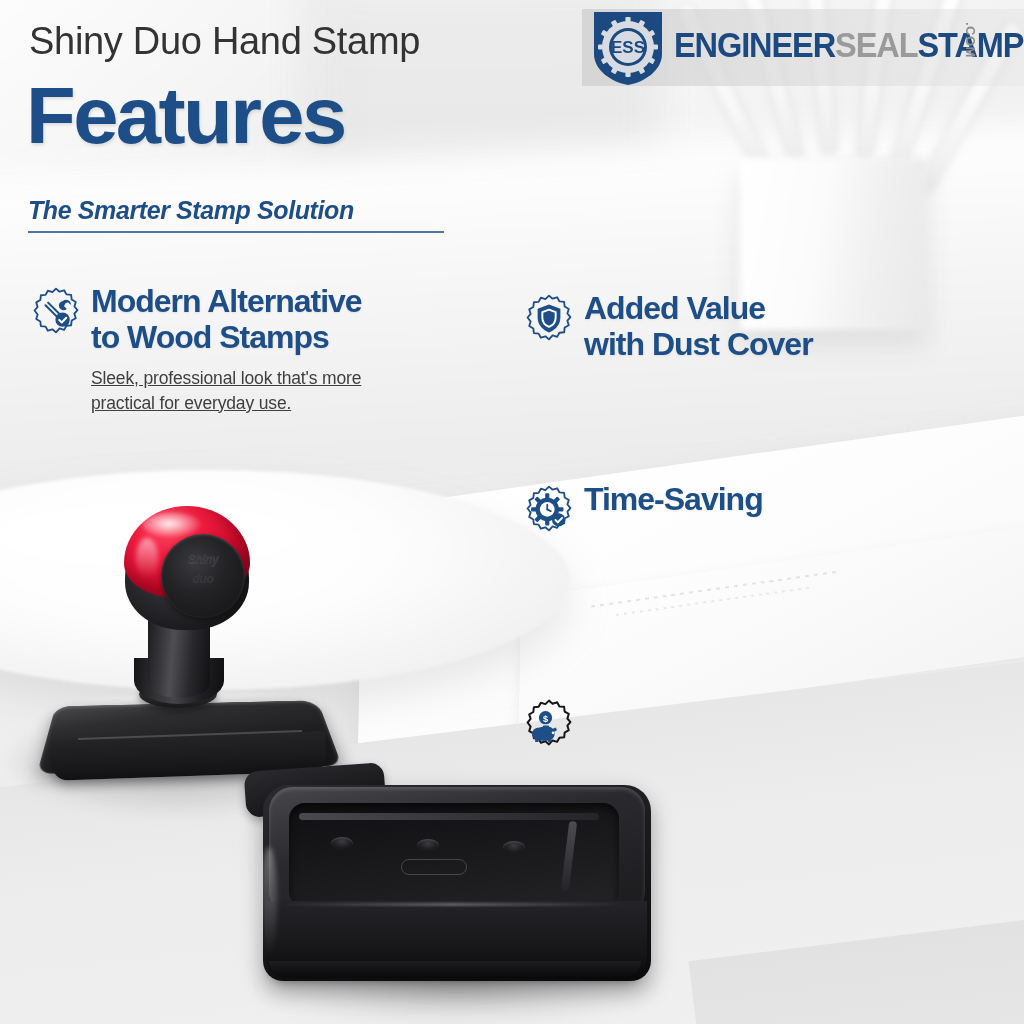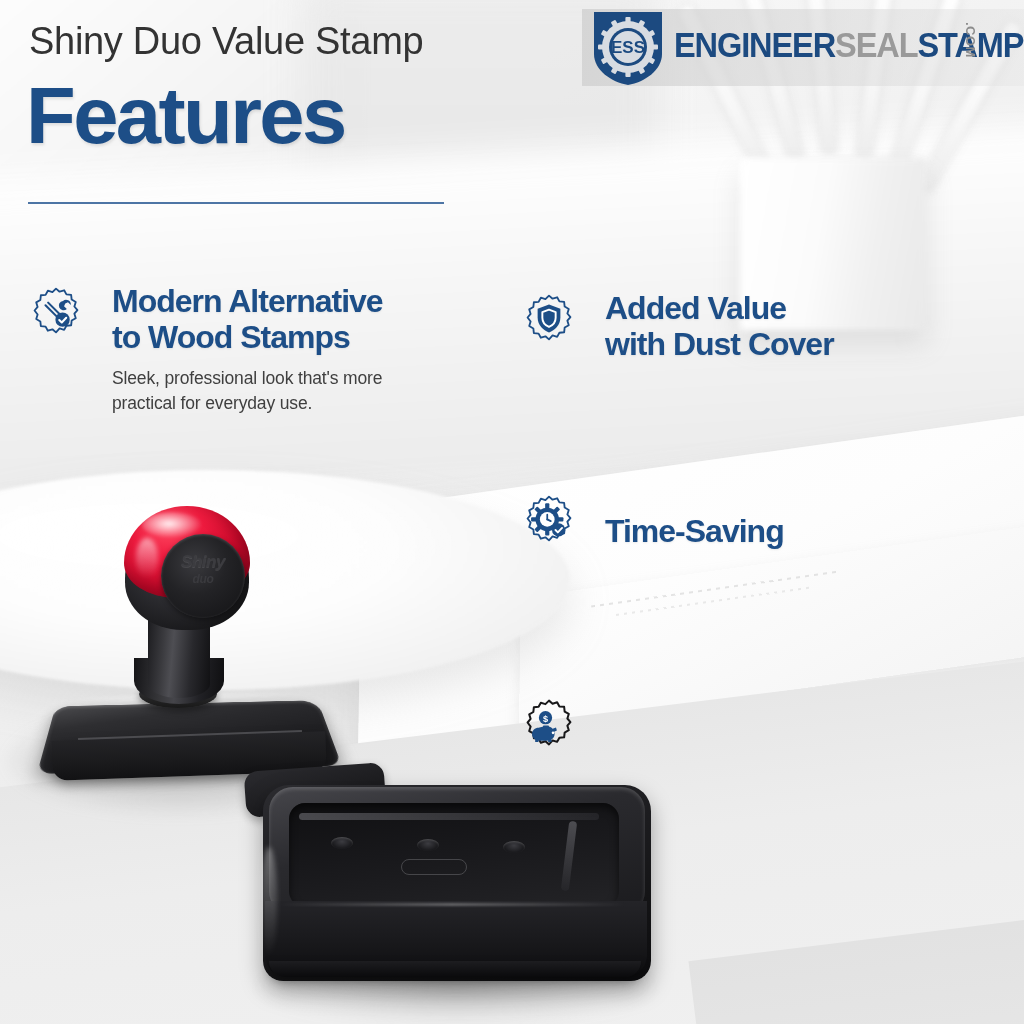--- a/index.html
+++ b/index.html
@@ -178,40 +178,41 @@
     color:#1d4e87; letter-spacing:-.4px; white-space:nowrap;
     font-family:"Liberation Sans", sans-serif;
   }
   .subtitle-rule {
     margin-top:6px; width:416px; height:2px; background:#2e5d95; opacity:.85;
   }
 
   
   .feature { position:absolute; display:flex; align-items:flex-start; }
   .feat-icon { flex:0 0 auto; width:56px; height:56px; margin-top:2px; }
-  .feat-body { margin-left:28px; }
+  .feat-body { margin-left:7px; }
 
   .feat-title {
     font-size:32px; font-weight:bold; color:#1d4e87;
     line-height:1.12; letter-spacing:-1px;
     font-family:"Liberation Sans", sans-serif;
     text-shadow:0 1px 2px rgba(130,130,130,.16);
     white-space:pre-line;
   }
   .feat-desc {
     margin-top:10px;
     font-size:17.5px; font-weight:400; color:#3f3f3f;
     line-height:1.42; letter-spacing:-.15px;
     font-family:"Liberation Sans", sans-serif;
     white-space:pre-line;
+    text-decoration:underline;
   }
 
   #feature-0 { left:28px;  top:284px; width:480px; }
   #feature-1 { left:521px; top:291px; width:470px; }
-  #feature-2 { left:521px; top:492px; width:470px;align-items:flex-end; }
+  #feature-2 { left:521px; top:482px; width:470px; }
   #feature-3 { left:521px; top:696px; width:470px; }
   #feature-3 .feat-title { line-height:1; }
 
   
   .stamp { position:absolute; left:30px; top:490px; width:330px; height:330px; }
 
   .stamp-shadow {
     position:absolute; left:-22px; top:218px; width:340px; height:106px;
     background:radial-gradient(ellipse at 50% 50%,rgba(120,120,120,.42) 0%,rgba(140,140,140,.16) 55%,rgba(255,255,255,0) 78%);
     border-radius:50%; filter:blur(7px);
@@ -279,21 +280,21 @@
   }
   .badge-oval {
     position:absolute; left:131px; top:44px; width:84px; height:84px;
     background:radial-gradient(circle at 40% 34%,#3a3a3e 0%,#232326 42%,#121214 100%);
     border-radius:50%;
     box-shadow:inset 0 1px 3px rgba(255,255,255,.18), 0 2px 5px rgba(0,0,0,.4);
   }
   .badge-text1 {
     position:absolute; left:143px; top:62px; width:60px;
     text-align:center; font-style:italic; font-weight:bold;
-    font-size:17px; color:#3c3c40; letter-spacing:-.5px;
+    font-size:12px; color:#3c3c40; letter-spacing:-.5px;
     text-shadow:0 1px 0 rgba(255,255,255,.10);
   }
   .badge-text2 {
     position:absolute; left:143px; top:82px; width:60px;
     text-align:center; font-style:italic; font-weight:bold;
     font-size:12px; color:#3a3a3e; letter-spacing:-.3px;
   }
 
   
   .cover { position:absolute; left:255px; top:775px; width:420px; height:240px; }
@@ -398,21 +399,21 @@
   <div class="bg-layer paper-scribble2"></div>
 
   <div class="bg-layer desk-diag"></div>
   <div class="bg-layer desk-diag2"></div>
 
   <div class="bg-layer table-ellipse"></div>
   <div class="bg-layer table-ellipse-hi"></div>
 
   <div class="header">
 
-    <div class="product-title">Shiny Duo Value Stamp</div>
+    <div class="product-title">Shiny Duo Hand Stamp</div>
 
     <div class="logo-wrap">
       <div class="logo-bg"></div>
 
       <svg class="logo-emblem" viewBox="0 0 74 76">
         <path d="M3 2 H71 V44 C71 60 54 72 37 75 C20 72 3 60 3 44 Z" fill="#1c4a80"></path>
         <g transform="translate(37,37)">
           <g fill="#d8dce2">
             <circle r="26"></circle>
             <g>
@@ -437,20 +438,21 @@
       </svg>
 
       <div class="logo-word"><span class="w-engineer">ENGINEER</span><span class="w-seal">SEAL</span><span class="w-stamps">STAMPS</span></div>
     </div>
 
     <div class="logo-dotcom">.COM</div>
 
     <div class="features-title">Features</div>
 
     <div class="subtitle-wrap">
+      <div class="subtitle">The Smarter Stamp Solution</div>
       <div class="subtitle-rule"></div>
     </div>
   </div>
 
   <div class="feature" id="feature-0">
     <svg class="feat-icon" viewBox="0 0 64 64">
       <path d="M32 3 l4.1 3.5 5.2-1.6 2.6 4.7 5.4.5.6 5.4 4.7 2.7-1.6 5.2 3.5 4.1-3.5 4.1 1.6 5.2-4.7 2.7-.6 5.4-5.4.5-2.6 4.7-5.2-1.6L32 53l-4.1-3.5-5.2 1.6-2.6-4.7-5.4-.5-.6-5.4-4.7-2.7 1.6-5.2L7.5 28l3.5-4.1-1.6-5.2 4.7-2.7.6-5.4 5.4-.5 2.6-4.7 5.2 1.6z" fill="none" stroke="#1d4e87" stroke-width="2.1" stroke-linejoin="round"></path>
       <g stroke="#1d4e87" stroke-width="2.4" stroke-linecap="round" fill="none">
         <line x1="20" y1="22" x2="33" y2="35"></line>
         <line x1="23" y1="19" x2="36" y2="32"></line>

